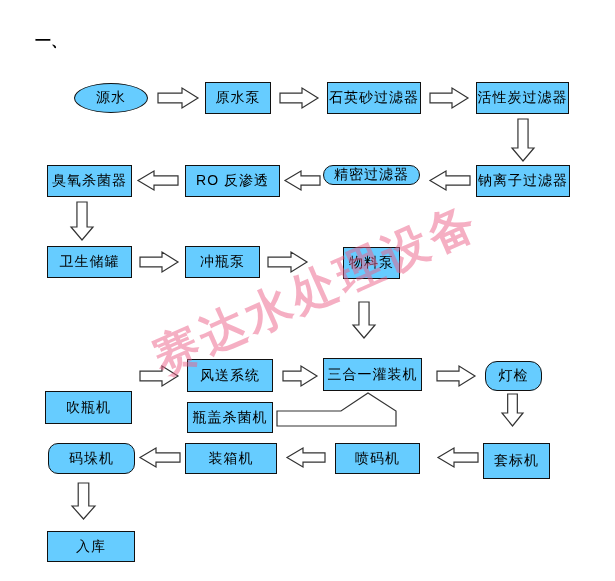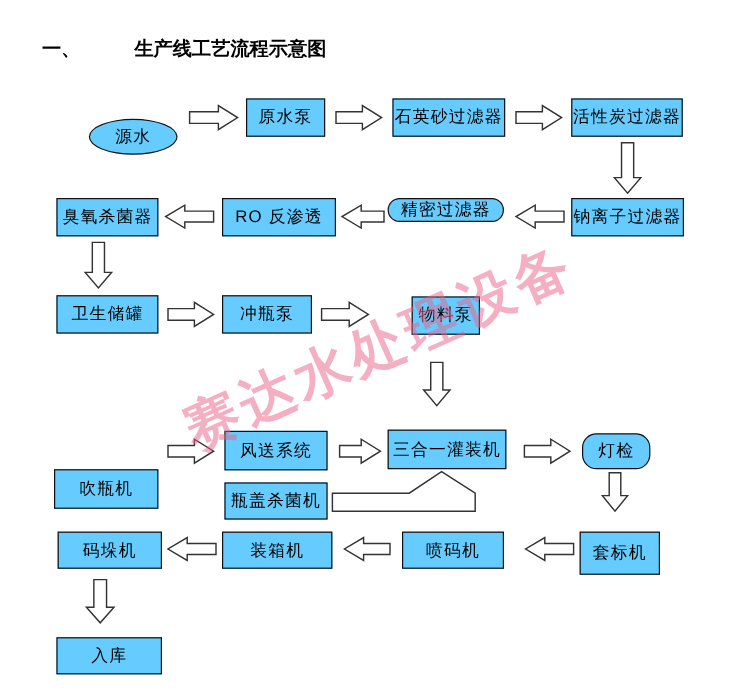--- a/index.html
+++ b/index.html
@@ -12,60 +12,59 @@
     font-size:16px;font-weight:bold;color:#000;white-space:nowrap;
   }
   .title .num{display:inline-block;width:77px;}
   .node{
     position:absolute;box-sizing:border-box;
     background:var(--node-fill,#66CCFF);
     border:1px solid var(--node-border,#111);
     display:flex;align-items:center;justify-content:center;
     font-size:14px;color:#000;white-space:nowrap;letter-spacing:1px;
   }
-  .node.ellipse{border-radius:50%;margin-top:16px;}
+  .node.ellipse{border-radius:50%;}
   svg.arrow{position:absolute;overflow:visible;display:block;}
   svg.arrow polygon{
     fill:var(--arrow-fill,#fff);
     stroke:var(--arrow-stroke,#333);
     stroke-width:1.2;stroke-linejoin:miter;
   }
   .watermark{
     position:absolute;left:156px;top:330px;z-index:9;pointer-events:none;
     font-size:46px;font-weight:bold;letter-spacing:4px;white-space:nowrap;
     color:var(--watermark-color,rgba(236,96,136,0.5));
     transform:rotate(-24deg);transform-origin:left center;
   }
 </style>
 </head>
 <body>
 
 <div class="stage">
   <div class="title">
     <span class="num">一、</span>
-    <span>生产线工艺流程示意图</span>
   </div>
   <div id="diagram-layer">
       <div class="node ellipse" style="left: 74px; top: 83px; width: 74px; height: 30px;">源水</div>
       <div class="node" style="left: 205px; top: 82px; width: 66px; height: 32px;">原水泵</div>
       <div class="node" style="left: 327px; top: 82px; width: 94px; height: 32px;">石英砂过滤器</div>
       <div class="node" style="left: 476px; top: 82px; width: 93px; height: 32px;">活性炭过滤器</div>
       <div class="node" style="left: 47px; top: 165px; width: 85px; height: 32px;">臭氧杀菌器</div>
       <div class="node" style="left: 185px; top: 165px; width: 95px; height: 32px;">RO 反渗透</div>
       <div class="node" style="left: 323px; top: 165px; width: 97px; height: 20px; border-radius: 10px;">精密过滤器</div>
       <div class="node" style="left: 476px; top: 165px; width: 94px; height: 32px;">钠离子过滤器</div>
       <div class="node" style="left: 47px; top: 246px; width: 85px; height: 32px;">卫生储罐</div>
       <div class="node" style="left: 185px; top: 246px; width: 75px; height: 32px;">冲瓶泵</div>
       <div class="node" style="left: 327px; top: 247px; width: 57px; height: 32px; margin-left: 16px;">物料泵</div>
       <div class="node" style="left: 45px; top: 360px; width: 87px; height: 33px; margin-top: 31px;">吹瓶机</div>
       <div class="node" style="left: 187px; top: 359px; width: 86px; height: 33px;">风送系统</div>
       <div class="node" style="left: 187px; top: 402px; width: 86px; height: 31px;">瓶盖杀菌机</div>
       <div class="node" style="left: 323px; top: 358px; width: 99px; height: 33px;">三合一灌装机</div>
       <div class="node" style="left: 485px; top: 361px; width: 57px; height: 30px; border-radius: 12px;">灯检</div>
-      <div class="node" style="left: 48px; top: 443px; width: 87px; height: 31px;">码垛机</div>
+      <div class="node" style="left: 48px; top: 443px; width: 87px; height: 31px; border-radius: 10px;">码垛机</div>
       <div class="node" style="left: 185px; top: 443px; width: 92px; height: 31px; text-align: center;">装箱机</div>
       <div class="node" style="left: 335px; top: 443px; width: 85px; height: 31px;">喷码机</div>
       <div class="node" style="left: 483px; top: 443px; width: 67px; height: 36px;">套标机</div>
       <div class="node" style="left: 47px; top: 531px; width: 88px; height: 31px;">入库</div>
       <svg class="arrow" width="40" height="20" style="left: 158px; top: 88px;">
         <polygon points="0,5.2 24,5.2 24,0 40,10 24,20 24,14.8 0,14.8"></polygon>
       </svg>
       <svg class="arrow" width="38" height="20" style="left: 280px; top: 88px;">
         <polygon points="0,5.2 22,5.2 22,0 38,10 22,20 22,14.8 0,14.8"></polygon>
       </svg>

